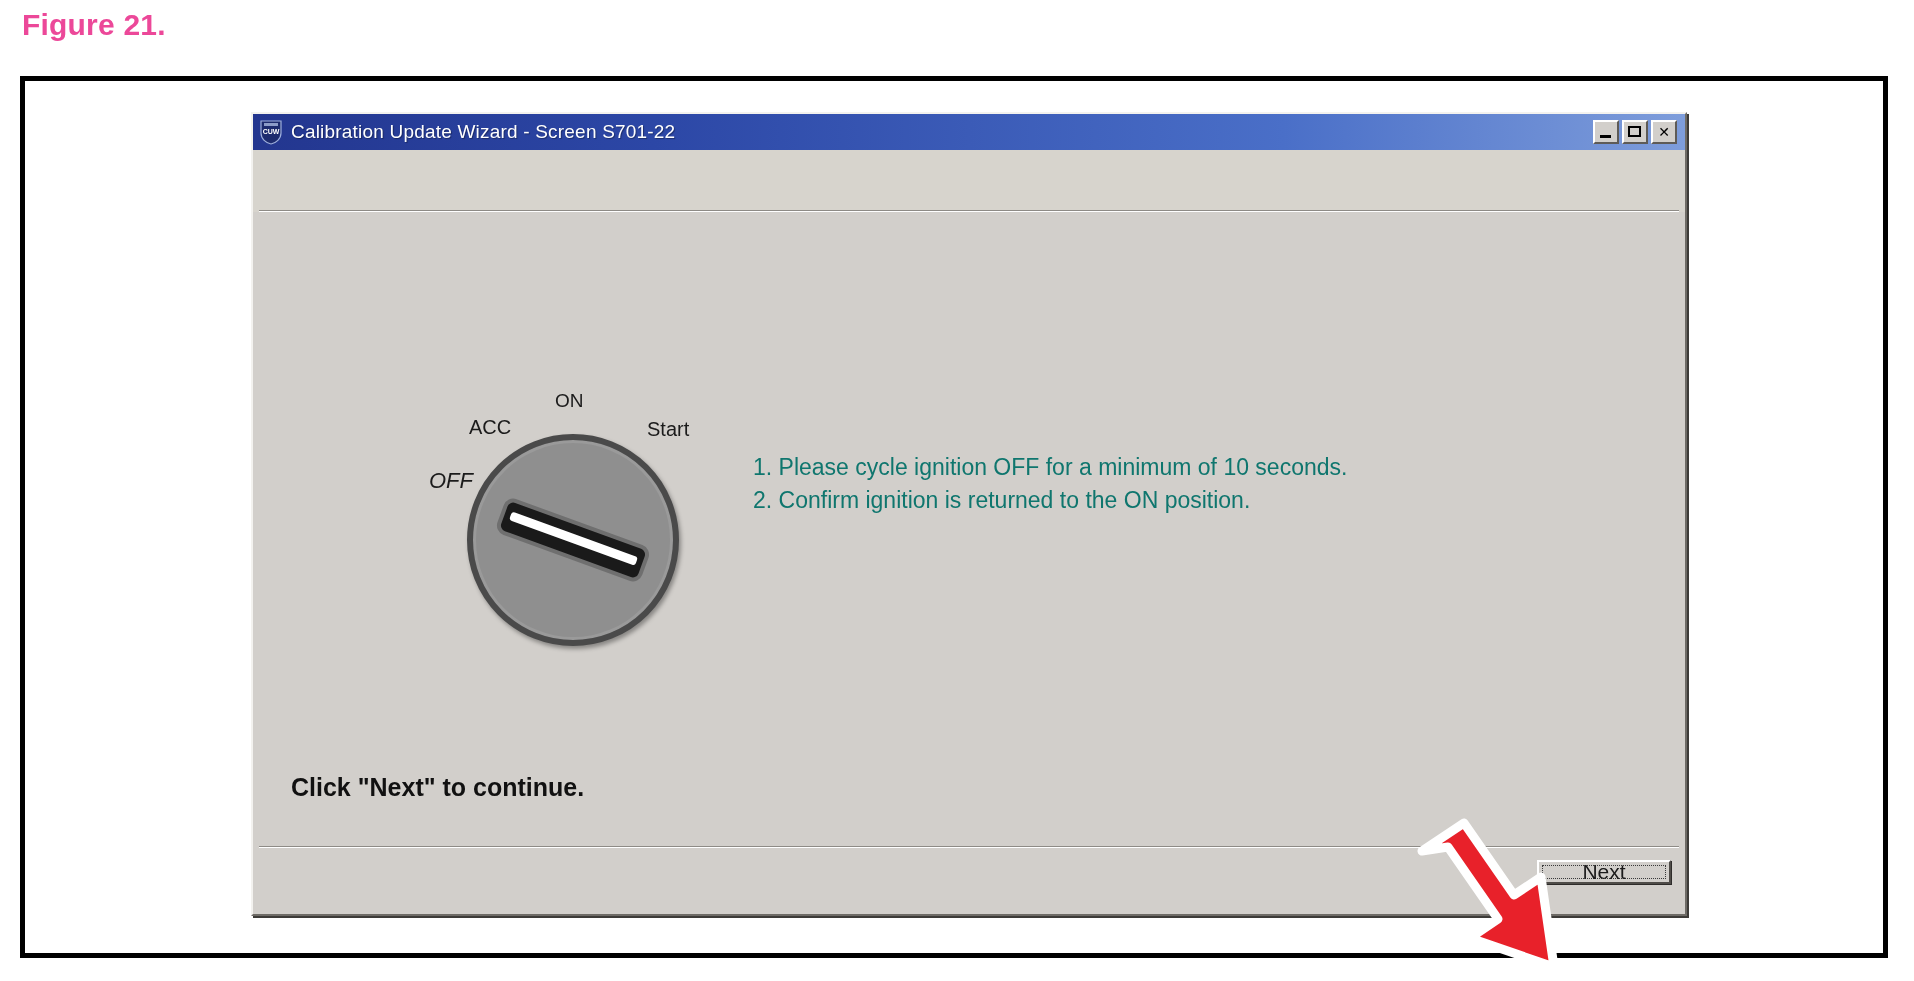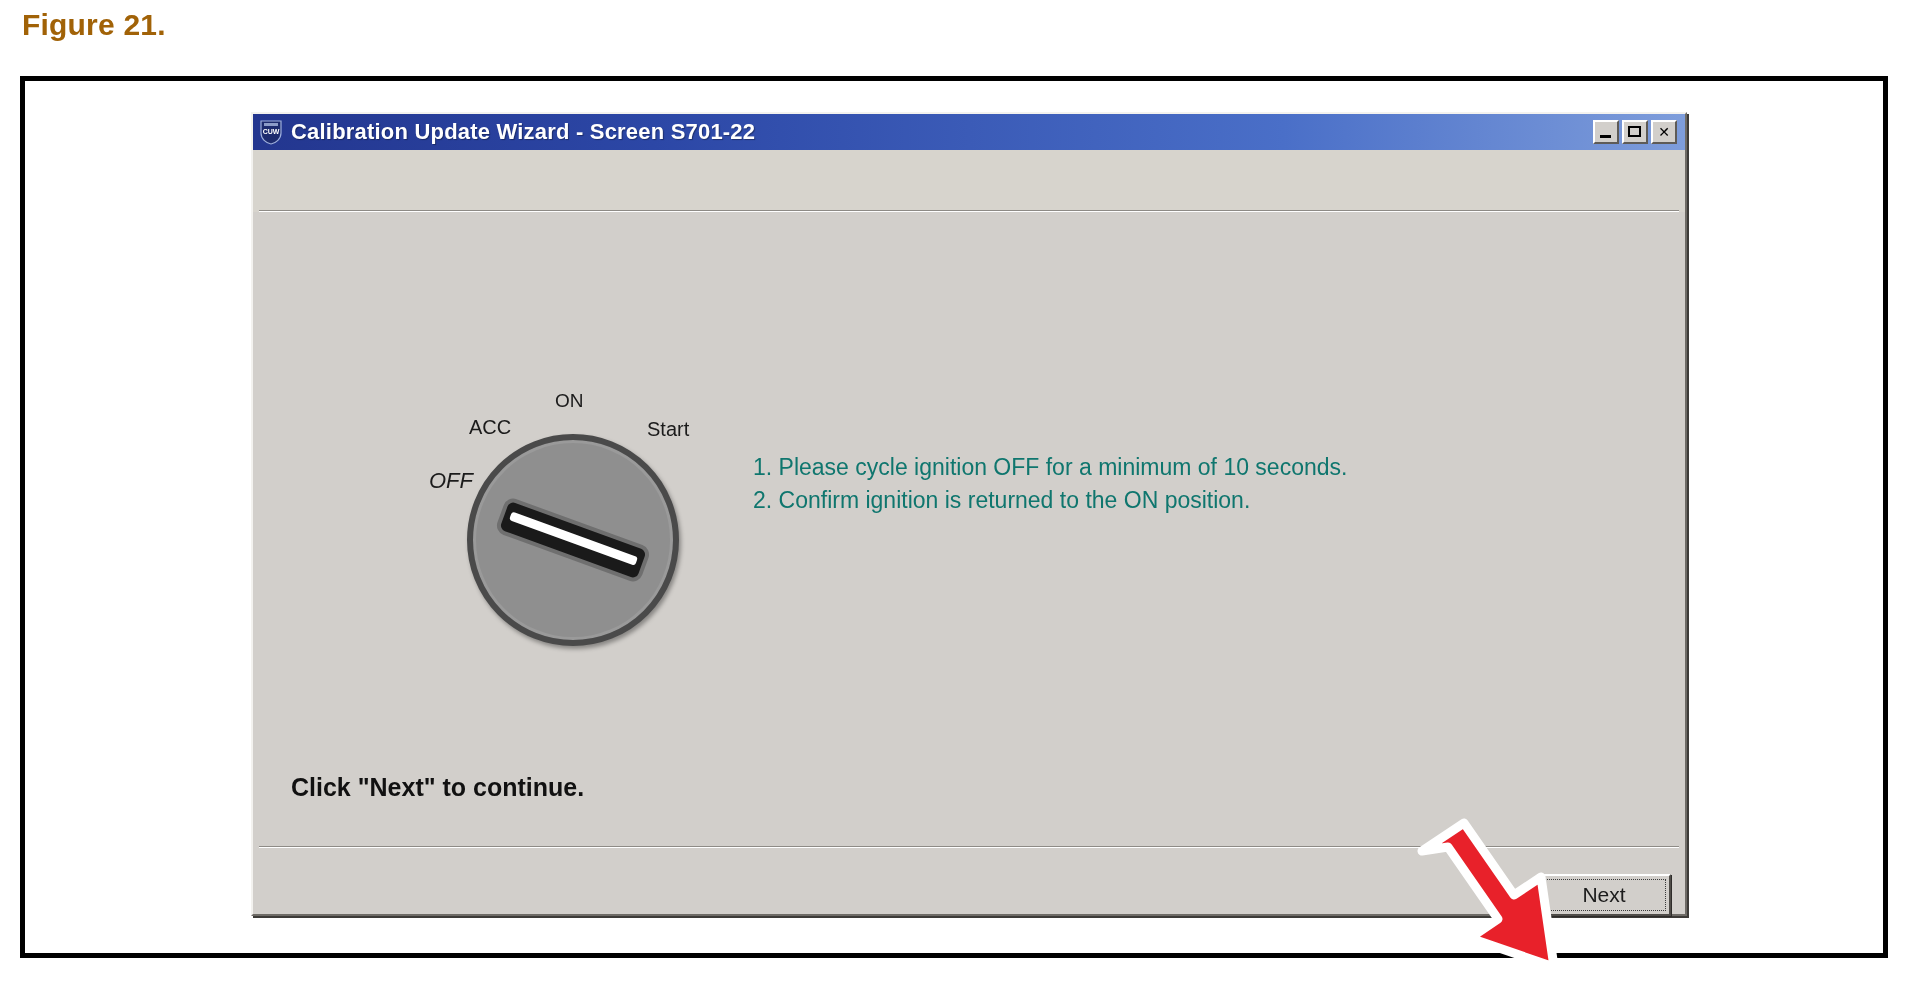--- a/index.html
+++ b/index.html
@@ -15,21 +15,21 @@
     position: relative;
   }
 
   
   #figure-caption {
     position: absolute;
     left: 22px;
     top: 8px;
     font-size: 30px;
     font-weight: bold;
-    color: #a16207;
+    color: #ec4899;
     letter-spacing: 0.2px;
     font-family: "Liberation Sans", sans-serif;
   }
 
   
   #figure-frame {
     position: absolute;
     left: 20px;
     top: 76px;
     width: 1868px;
@@ -67,22 +67,22 @@
   }
   #app-icon {
     width: 24px;
     height: 26px;
     flex: 0 0 auto;
     margin-right: 8px;
     position: relative;
   }
   #title-text {
     color: #ffffff;
-    font-size: 22px;
-    font-weight: bold;
+    font-size: 19px;
+    font-weight: normal;
     letter-spacing: 0.2px;
     white-space: nowrap;
     text-shadow: 1px 1px 1px rgba(0,0,0,0.35);
   }
   #window-buttons {
     margin-left: auto;
     display: flex;
     gap: 3px;
     align-items: center;
     padding-right: 4px;
@@ -258,23 +258,23 @@
     right: 6px;
     top: 0;
     height: 2px;
     border-top: 1px solid #8e8b86;
     border-bottom: 1px solid #ffffff;
     box-sizing: border-box;
   }
   #next-button {
     position: absolute;
     right: 14px;
-    top: 28px;
+    top: 14px;
     width: 134px;
-    height: 42px;
+    height: 24px;
     background: #d2cfcb;
     border-top: 2px solid #ffffff;
     border-left: 2px solid #ffffff;
     border-right: 2px solid #4f4c48;
     border-bottom: 2px solid #4f4c48;
     box-sizing: border-box;
     display: flex;
     align-items: center;
     justify-content: center;
     cursor: default;

